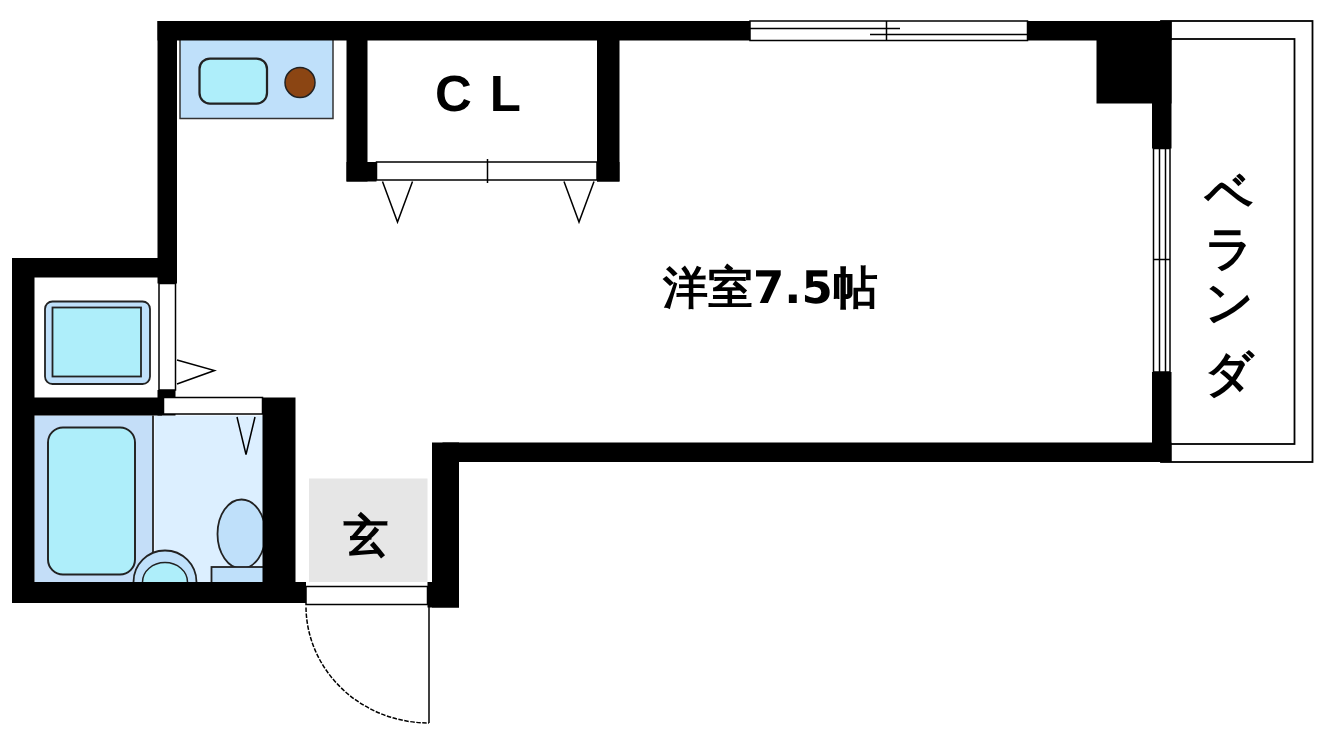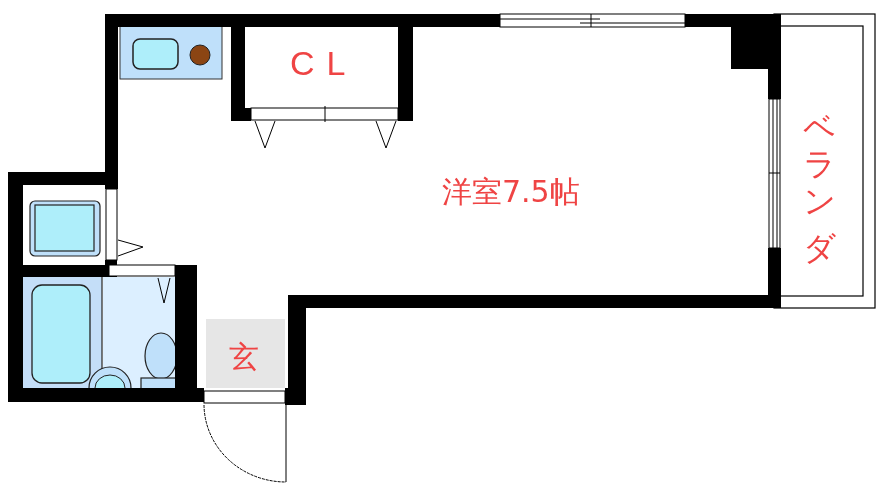--- a/index.html
+++ b/index.html
@@ -1,18 +1,18 @@
 <!DOCTYPE html>
 <html><head>
 <meta charset="utf-8">
 <style>
   html, body { margin: 0; padding: 0; background: #ffffff; }
   body { width: 883px; height: 498px; overflow: hidden; position: relative; font-family: "DejaVu Sans", sans-serif; }
   svg { position: absolute; left: 0; top: 0; }
-  .label { position: absolute; color: #ef4444; font-weight: normal; white-space: nowrap; }
+  .label { position: absolute; color: #000000; font-weight: bold; white-space: nowrap; }
   .cl { left: 290px; top: 44px; font-size: 34px; letter-spacing: 12px; font-family: "Liberation Sans", sans-serif; }
   .room { left: 442px; top: 172px; font-size: 30px; }
   .genkan { left: 229px; top: 337px; font-size: 30px; }
   .veranda { left: 802px; top: 92px; font-size: 32px; writing-mode: vertical-rl; line-height: 36px; letter-spacing: 2px; }
 </style>
 </head>
 <body>
 
 <svg width="883" height="498" viewBox="0 0 883 498">
 

